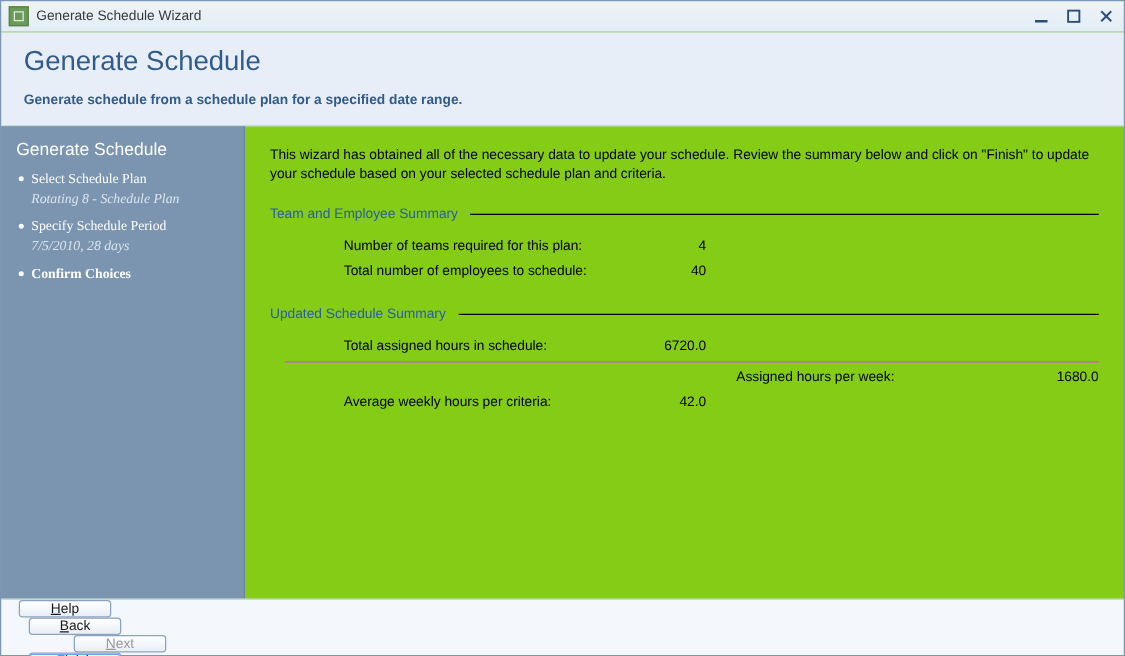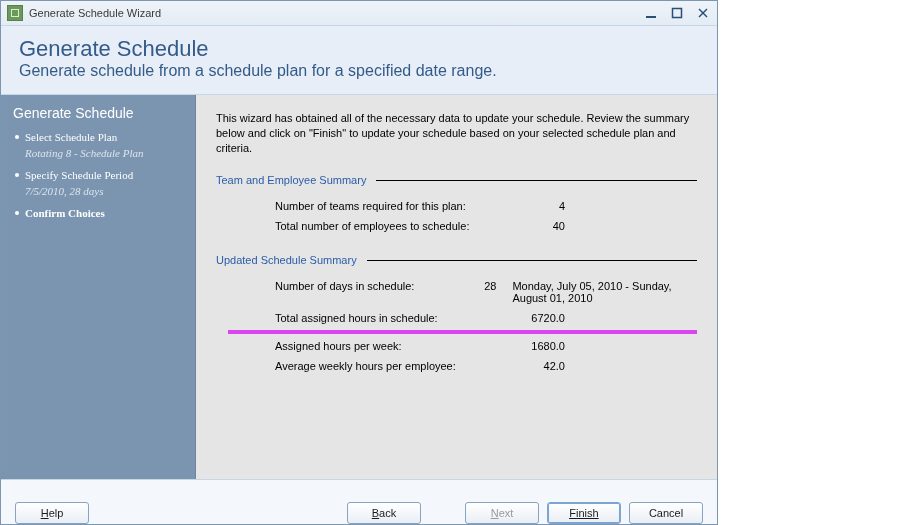--- a/index.html
+++ b/index.html
@@ -4,27 +4,27 @@
 <style>
   html, body {
     margin: 0;
     padding: 0;
     font-family: Tahoma, Verdana, Arial, sans-serif;
     font-size: 11px;
     color: #000;
     background: #ffffff;
   }
   .window {
-    width: 718px;
+    width: 900px;
     height: 525px;
     border: 1px solid #7a96b1;
     box-sizing: border-box;
     display: flex;
     flex-direction: column;
-    background: #e5e5e5;
+    background: #84cc16;
   }
   
   .titlebar {
     height: 24px;
     background: linear-gradient(#eef3f8, #e3ecf5);
     border-bottom: 1px solid #c7d6e6;
     display: flex;
     align-items: center;
     padding: 0 6px;
   }
@@ -68,23 +68,24 @@
     background: #e7eef7;
     border-bottom: 1px solid #c7d6e6;
   }
   .header h1 {
     margin: 0;
     font-size: 22px;
     font-weight: normal;
     color: #335b89;
   }
   .header .subtitle {
-    margin-top: 0;
+    margin-top: 12px;
     color: #335b89;
-    font-size: 16px;
+    font-size: 11px;
+    font-weight: bold;
   }
 
   
   .body {
     flex: 1;
     display: flex;
     min-height: 0;
   }
 
   .sidebar {
@@ -164,44 +165,46 @@
   .kv-table {
     margin-left: 12px;
     margin-bottom: 18px;
   }
   .kv-row {
     display: flex;
     align-items: baseline;
     padding: 4px 0;
   }
   .kv-row.divider-above {
-    border-top: 4px solid #d946ef;
+    border-top: 1px solid #d946ef;
     margin-top: 2px;
     padding-top: 6px;
+    justify-content: flex-end;
   }
   .kv-label {
     width: 230px;
     padding-left: 47px;
   }
   .kv-value {
     width: 60px;
     text-align: right;
   }
   .kv-extra {
     padding-left: 16px;
   }
 
   
   .footer {
     height: 44px;
     border-top: 1px solid #c7d6e6;
     background: #f4f7fb;
     display: flex;
-    align-items: flex-end;
+    align-items: flex-start;
     padding: 0 14px;
+    flex-direction: column;
   }
   .footer .spacer { flex: 1; }
   .btn {
     min-width: 74px;
     height: 22px;
     background: linear-gradient(#ffffff, #e9eef5);
     border: 1px solid #8aa3bf;
     border-radius: 3px;
     font: inherit;
     color: #1a1a1a;
@@ -291,34 +294,29 @@
           <div class="kv-value">40</div>
         </div>
       </div>
 
       <div class="section-title">
         <span>Updated Schedule Summary</span>
         <span class="line"></span>
       </div>
       <div class="kv-table">
         <div class="kv-row">
-          <div class="kv-label">Number of days in schedule:</div>
-          <div class="kv-value">28</div>
-          <div class="kv-extra">Monday, July 05, 2010 - Sunday, August 01, 2010</div>
-        </div>
-        <div class="kv-row">
           <div class="kv-label">Total assigned hours in schedule:</div>
           <div class="kv-value">6720.0</div>
         </div>
         <div class="kv-row divider-above">
           <div class="kv-label">Assigned hours per week:</div>
           <div class="kv-value">1680.0</div>
         </div>
         <div class="kv-row">
-          <div class="kv-label">Average weekly hours per employee:</div>
+          <div class="kv-label">Average weekly hours per criteria:</div>
           <div class="kv-value">42.0</div>
         </div>
       </div>
     </div>
 
   </div>
 
   <div class="footer">
     <button class="btn">
       <span></span><span class="accel">H</span><span>elp</span>

